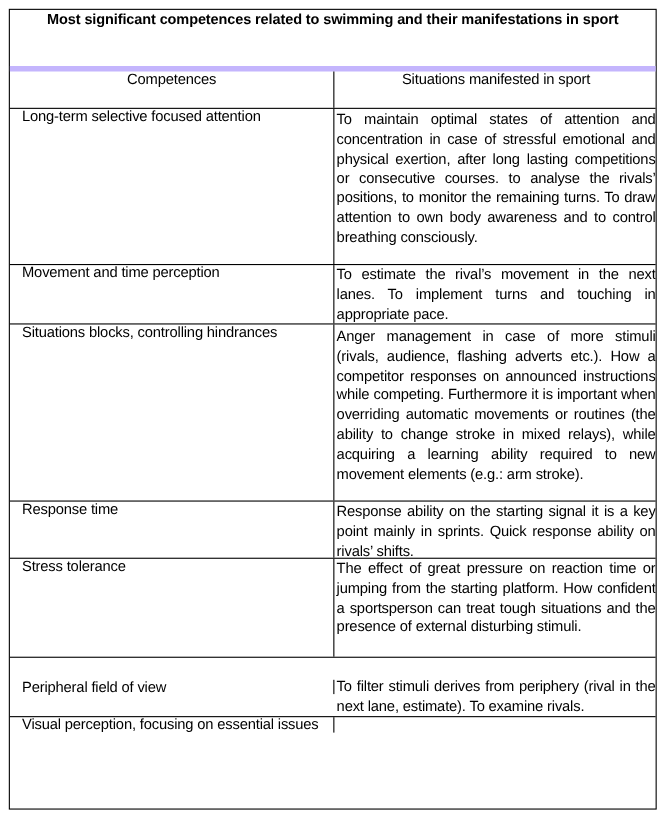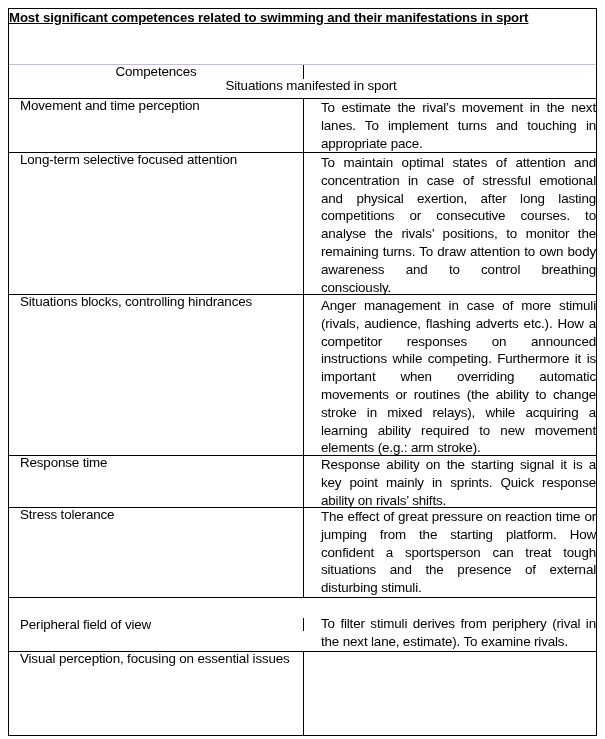--- a/index.html
+++ b/index.html
@@ -18,86 +18,86 @@
     .table {
       position: absolute;
       left: 8px;
       top: 8px;
       width: 589px;
       border: 1px solid #000;
       box-sizing: border-box;
     }
     .title-row {
       height: 56px;
-      border-bottom: 1px solid #c4b5fd;
+      border-bottom: 5px solid #c4b5fd;
       box-sizing: border-box;
+      text-align: center;
       font-weight: bold;
       font-size: 13.2px;
       line-height: 16px;
       padding-top: 1px;
       letter-spacing: -0.1px;
       white-space: nowrap;
-      text-decoration: underline;
     }
     .row {
       display: flex;
       border-bottom: 1px solid #000;
       box-sizing: border-box;
     }
     .row:last-child {
       border-bottom: none;
+      flex-direction: column;
     }
     .cell-left {
       width: 295px;
       border-right: 1px solid #000;
       box-sizing: border-box;
       font-size: 13.4px;
       line-height: 12.5px;
       padding: 1px 4px 0 11px;
       letter-spacing: -0.15px;
     }
     .cell-right {
       flex: 1;
       box-sizing: border-box;
       font-size: 13.4px;
       line-height: 17.8px;
       padding: 0 0 0 2px;
       text-align: justify;
       letter-spacing: -0.15px;
       overflow: hidden;
-      margin-left: 15px;
     }
     .head-row .cell-left,
     .head-row .cell-right {
       text-align: center;
       padding-top: 0;
       line-height: 14px;
       font-size: 13.4px;
     }
     .head-row .cell-left { padding-left: 0; padding-right: 0; }
   </style>
 </head>
 <body>
 
 <div class="table">
   <div class="title-row">Most significant competences related to swimming and their manifestations in sport</div>
 
-  <div class="row head-row" style="height:34px;flex-direction:column;">
+  <div class="row head-row" style="height:34px;">
     <div class="cell-left">Competences</div>
     <div class="cell-right">Situations manifested in sport</div>
+  </div>
+
+  <div class="row" style="height:142px;">
+    <div class="cell-left">Long-term selective focused attention</div>
+    <div class="cell-right" style="padding-top:1px;">To maintain optimal states of attention and concentration in case of stressful emotional and physical exertion, after long lasting competitions or consecutive courses. to analyse the rivals’ positions, to monitor the remaining turns. To draw attention to own body awareness and to control breathing consciously.</div>
   </div>
 
   <div class="row" style="height:54px;">
     <div class="cell-left">Movement and time perception</div>
     <div class="cell-right">To estimate the rival’s movement in the next lanes. To implement turns and touching in appropriate pace.</div>
-  </div>
-
-  <div class="row" style="height:142px;">
-    <div class="cell-left">Long-term selective focused attention</div>
-    <div class="cell-right" style="padding-top:1px;">To maintain optimal states of attention and concentration in case of stressful emotional and physical exertion, after long lasting competitions or consecutive courses. to analyse the rivals’ positions, to monitor the remaining turns. To draw attention to own body awareness and to control breathing consciously.</div>
   </div>
 
   <div class="row" style="height:161px;">
     <div class="cell-left">Situations blocks, controlling hindrances</div>
     <div class="cell-right" style="padding-top:2px;">Anger management in case of more stimuli (rivals, audience, flashing adverts etc.). How a competitor responses on announced instructions while competing. Furthermore it is important when overriding automatic movements or routines (the ability to change stroke in mixed relays), while acquiring a learning ability required to new movement elements (e.g.: arm stroke).</div>
   </div>
 
   <div class="row" style="height:52px;">
     <div class="cell-left">Response time</div>
     <div class="cell-right">Response ability on the starting signal it is a key point mainly in sprints. Quick response ability on rivals’ shifts.</div>

